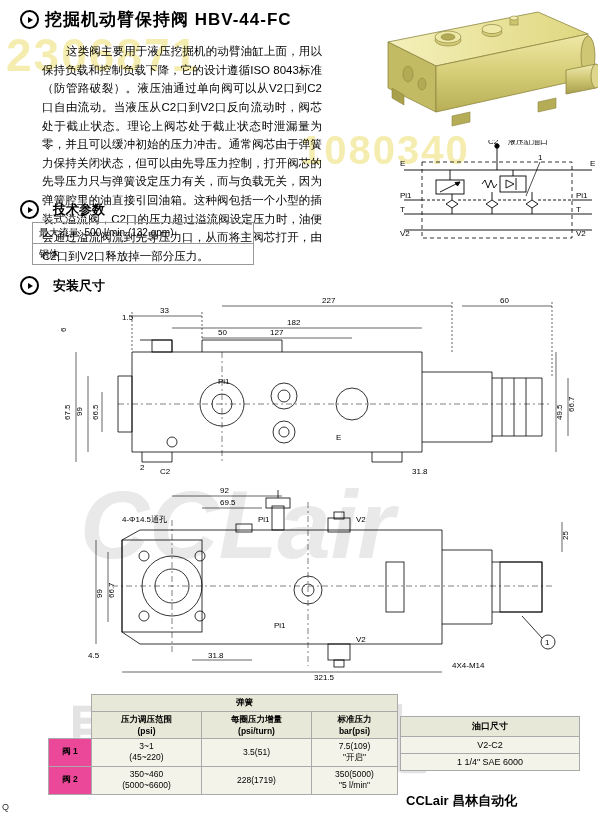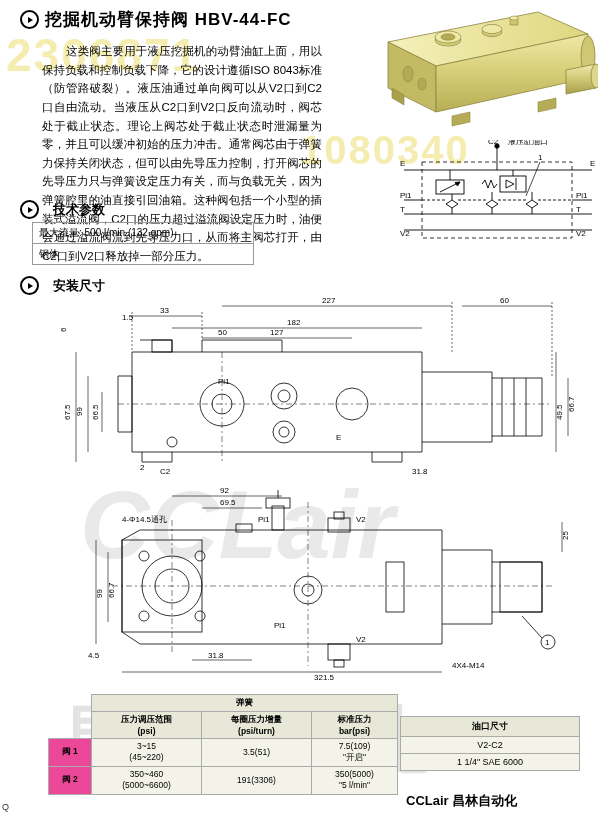--- a/index.html
+++ b/index.html
@@ -394,36 +394,36 @@
         <div>(psi/turn)</div>
       </td>
       <td class="hdr">
         <div>标准压力</div>
         <div>bar(psi)</div>
       </td>
     </tr>
     <tr>
       <td class="lbl">阀 1</td>
       <td class="cell">
-        <div>3~15</div>
+        <div>3~1</div>
         <div>(45~220)</div>
       </td>
       <td class="cell">3.5(51)</td>
       <td class="cell">
         <div>7.5(109)</div>
         <div>"开启"</div>
       </td>
     </tr>
     <tr>
       <td class="lbl">阀 2</td>
       <td class="cell">
         <div>350~460</div>
         <div>(5000~6600)</div>
       </td>
-      <td class="cell">191(3306)</td>
+      <td class="cell">228(1719)</td>
       <td class="cell">
         <div>350(5000)</div>
         <div>"5 l/min"</div>
       </td>
     </tr>
   </tbody>
     </table>
 
   <table class="ptbl">
     <tbody>

